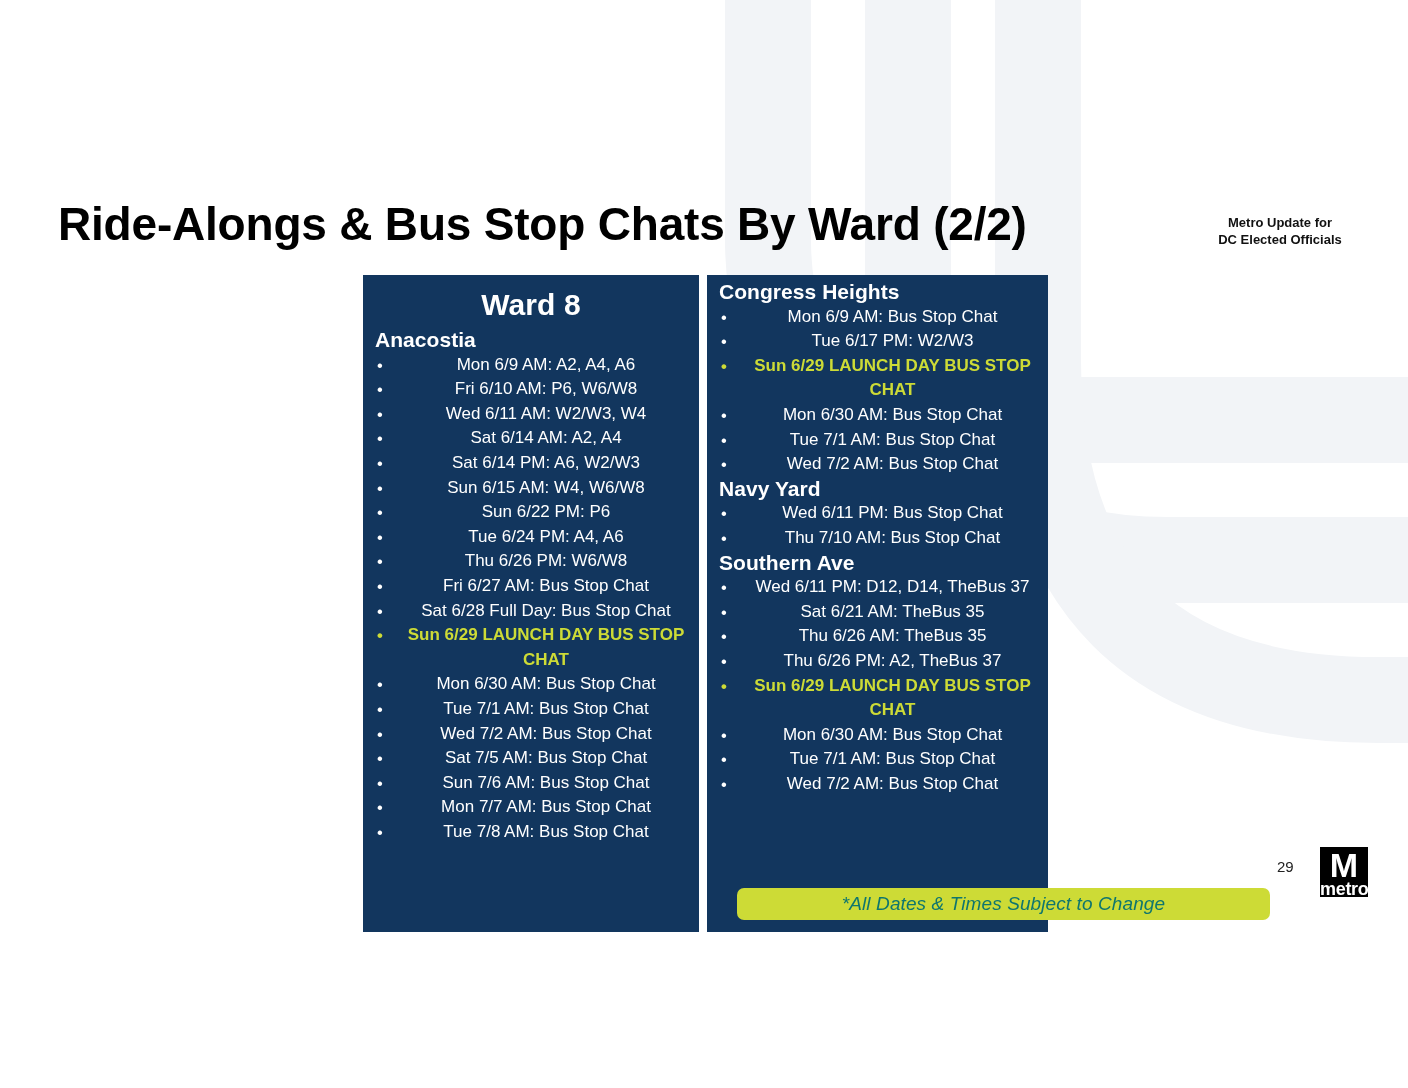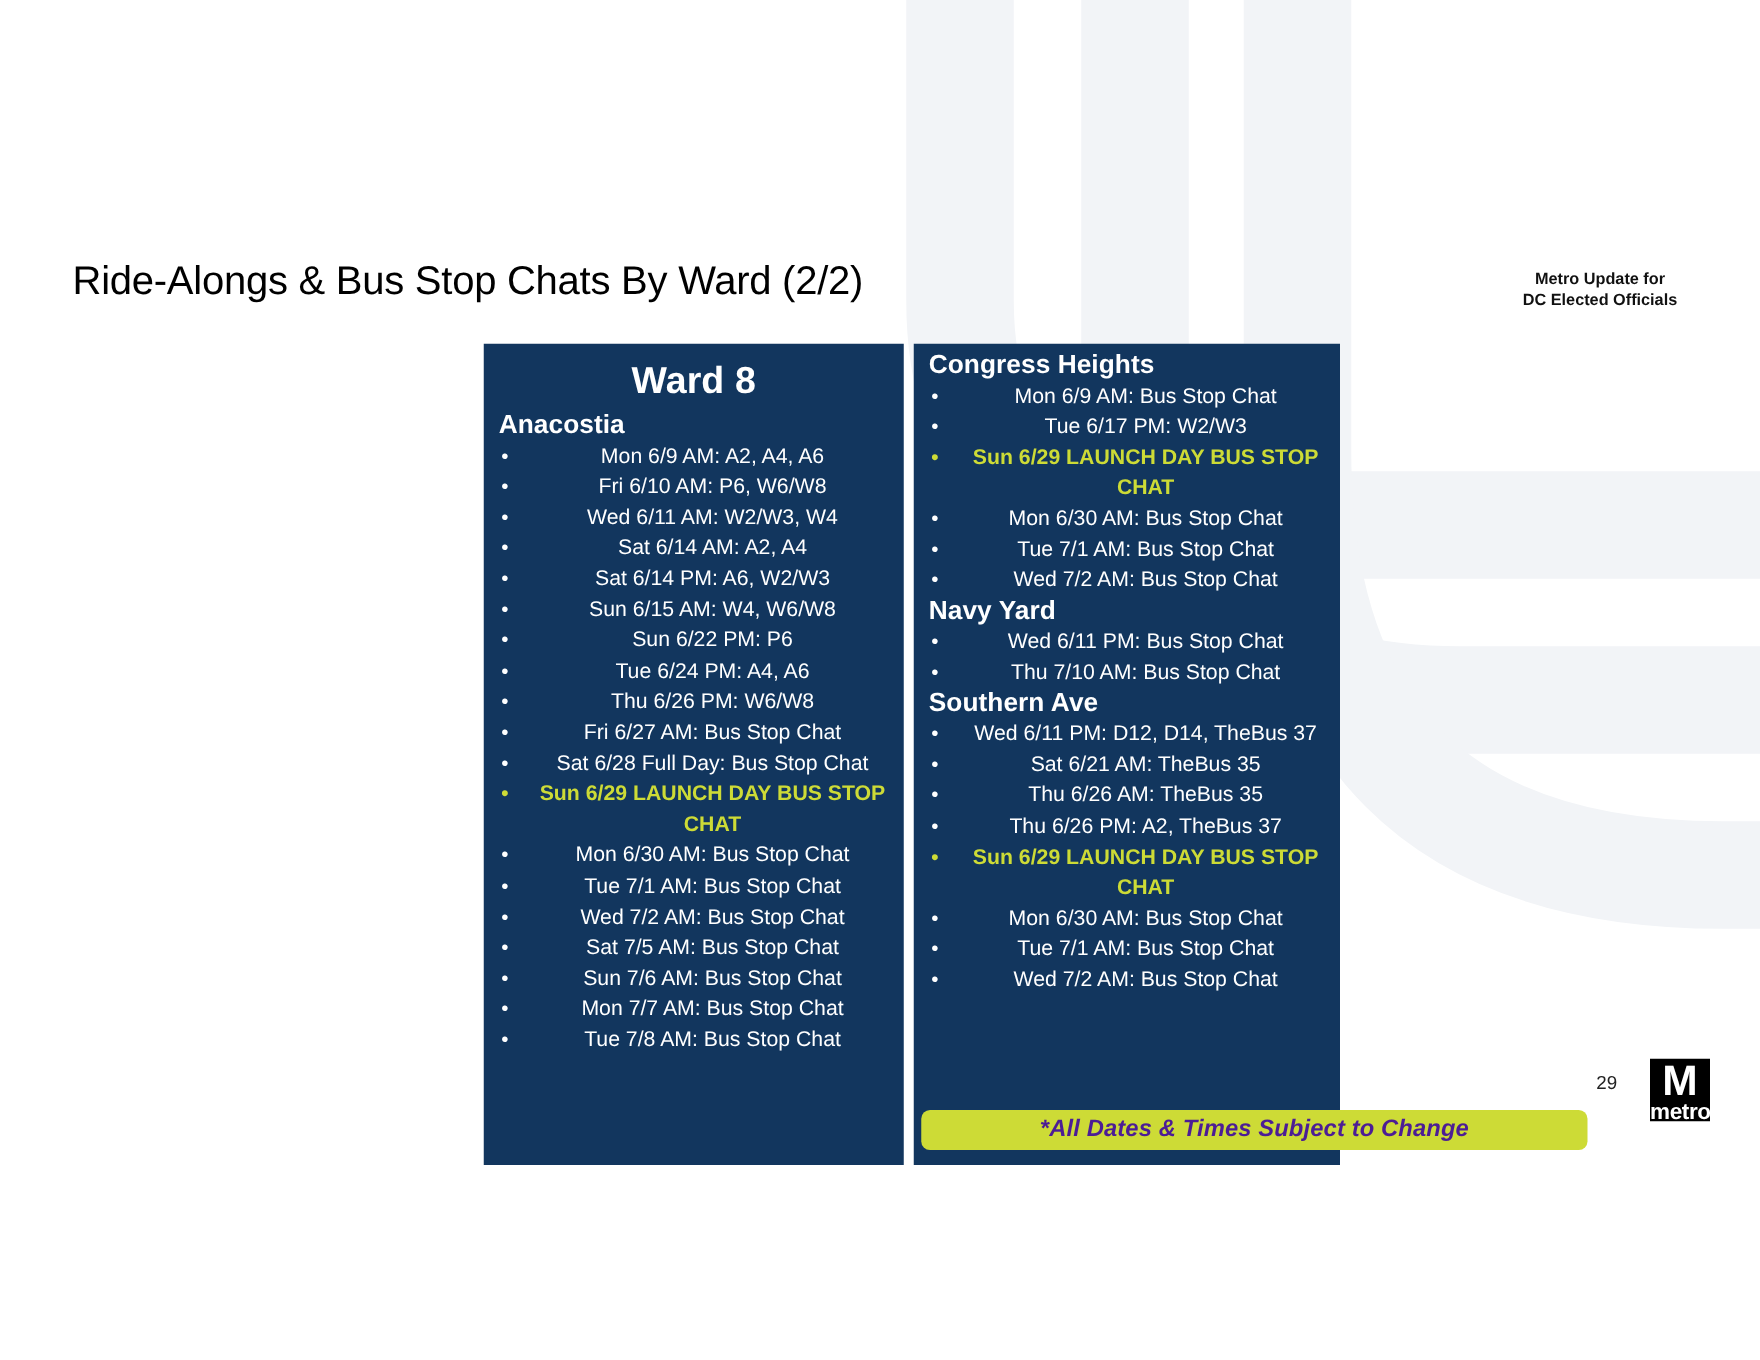--- a/index.html
+++ b/index.html
@@ -25,24 +25,24 @@
     height: 800px;
     pointer-events: none;
     z-index: 0;
   }
 
   
   #slide-title {
     position: absolute;
     left: 58px;
     top: 196px;
-    font-size: 32px;
+    font-size: 46px;
     line-height: 56px;
     color: #000000;
-    font-weight: 400;
+    font-weight: 700;
     letter-spacing: -0.2px;
     white-space: nowrap;
     z-index: 3;
   }
 
   
   #deck-header {
     position: absolute;
     left: 1180px;
     top: 214px;
@@ -54,21 +54,20 @@
     color: #111111;
     z-index: 3;
   }
 
   
   .panel {
     position: absolute;
     background: #12365e;
     z-index: 2;
     box-sizing: border-box;
-    margin-left: 24px;
   }
   #panel-ward8 {
     left: 363px;
     top: 275px;
     width: 336px;
     height: 657px;
   }
   #panel-ward8-contd {
     left: 707px;
     top: 275px;
@@ -135,23 +134,23 @@
     width: 533px;
     height: 32px;
     background: #cddb36;
     border-radius: 7px;
     z-index: 5;
     display: flex;
     align-items: center;
     justify-content: center;
   }
   #disclaimer-text {
-    color: #4c1d95;
+    color: #0f766e;
     font-size: 19px;
-    font-weight: 700;
+    font-weight: 400;
     font-style: italic;
     letter-spacing: 0.1px;
     white-space: nowrap;
   }
 
   
   #page-number {
     position: absolute;
     left: 1277px;
     top: 858px;

